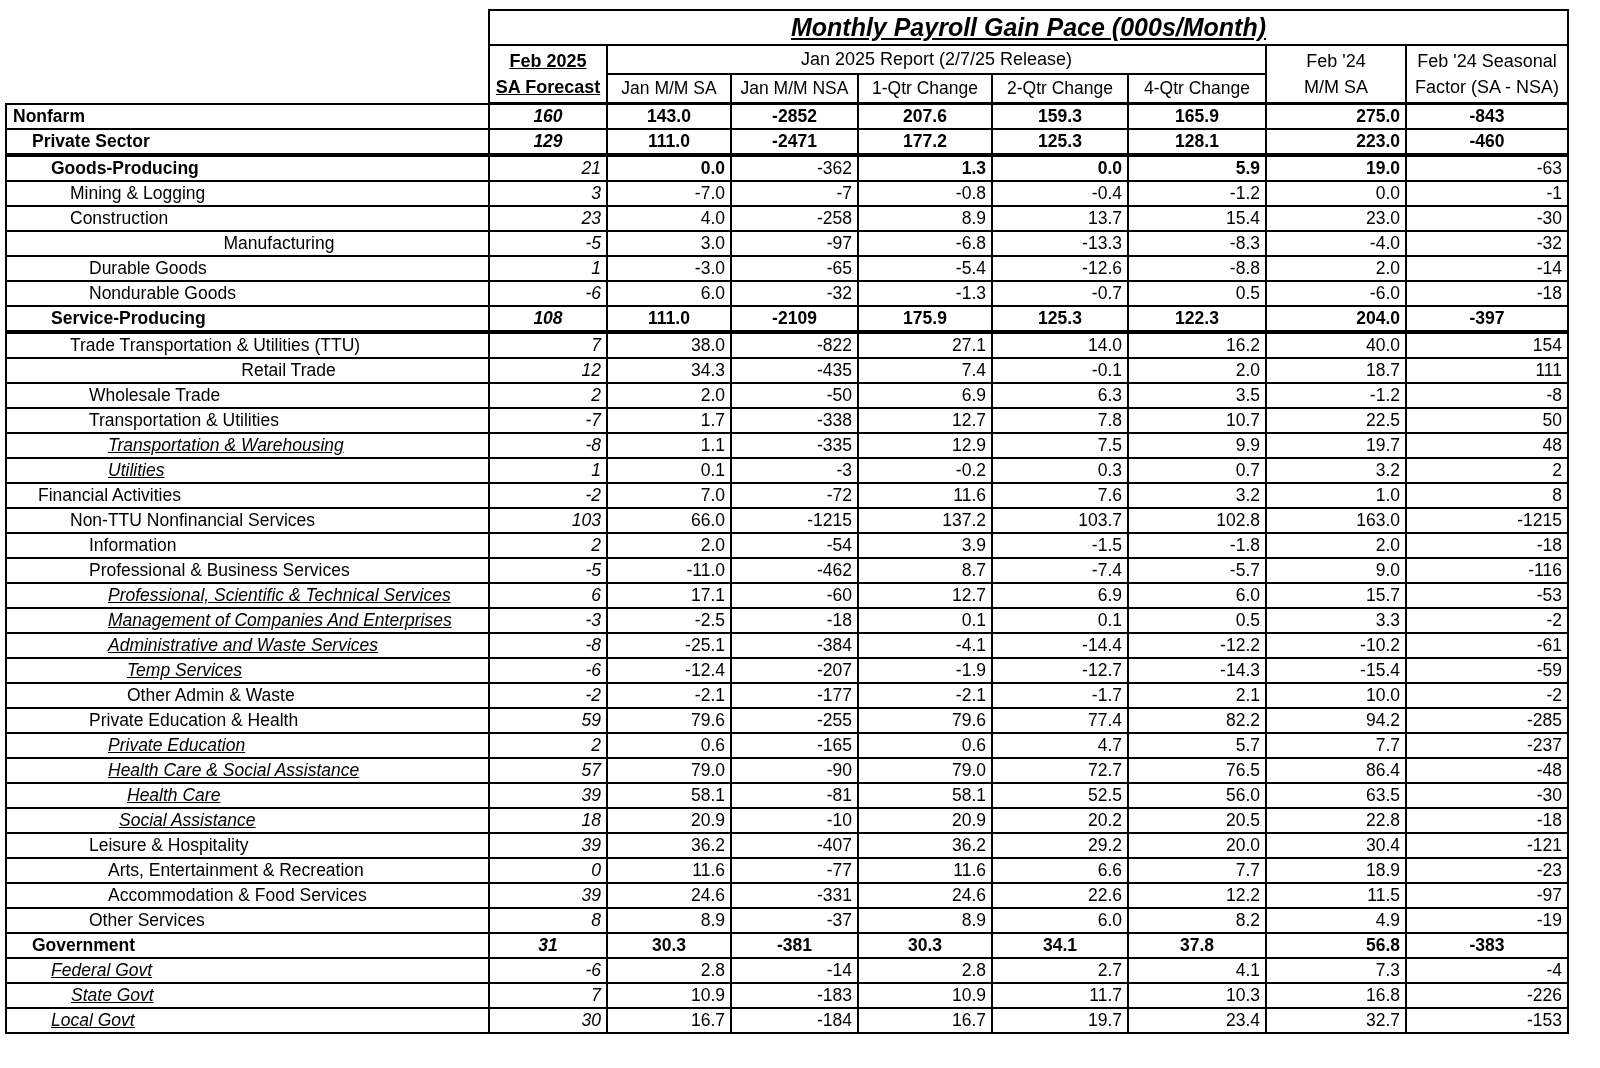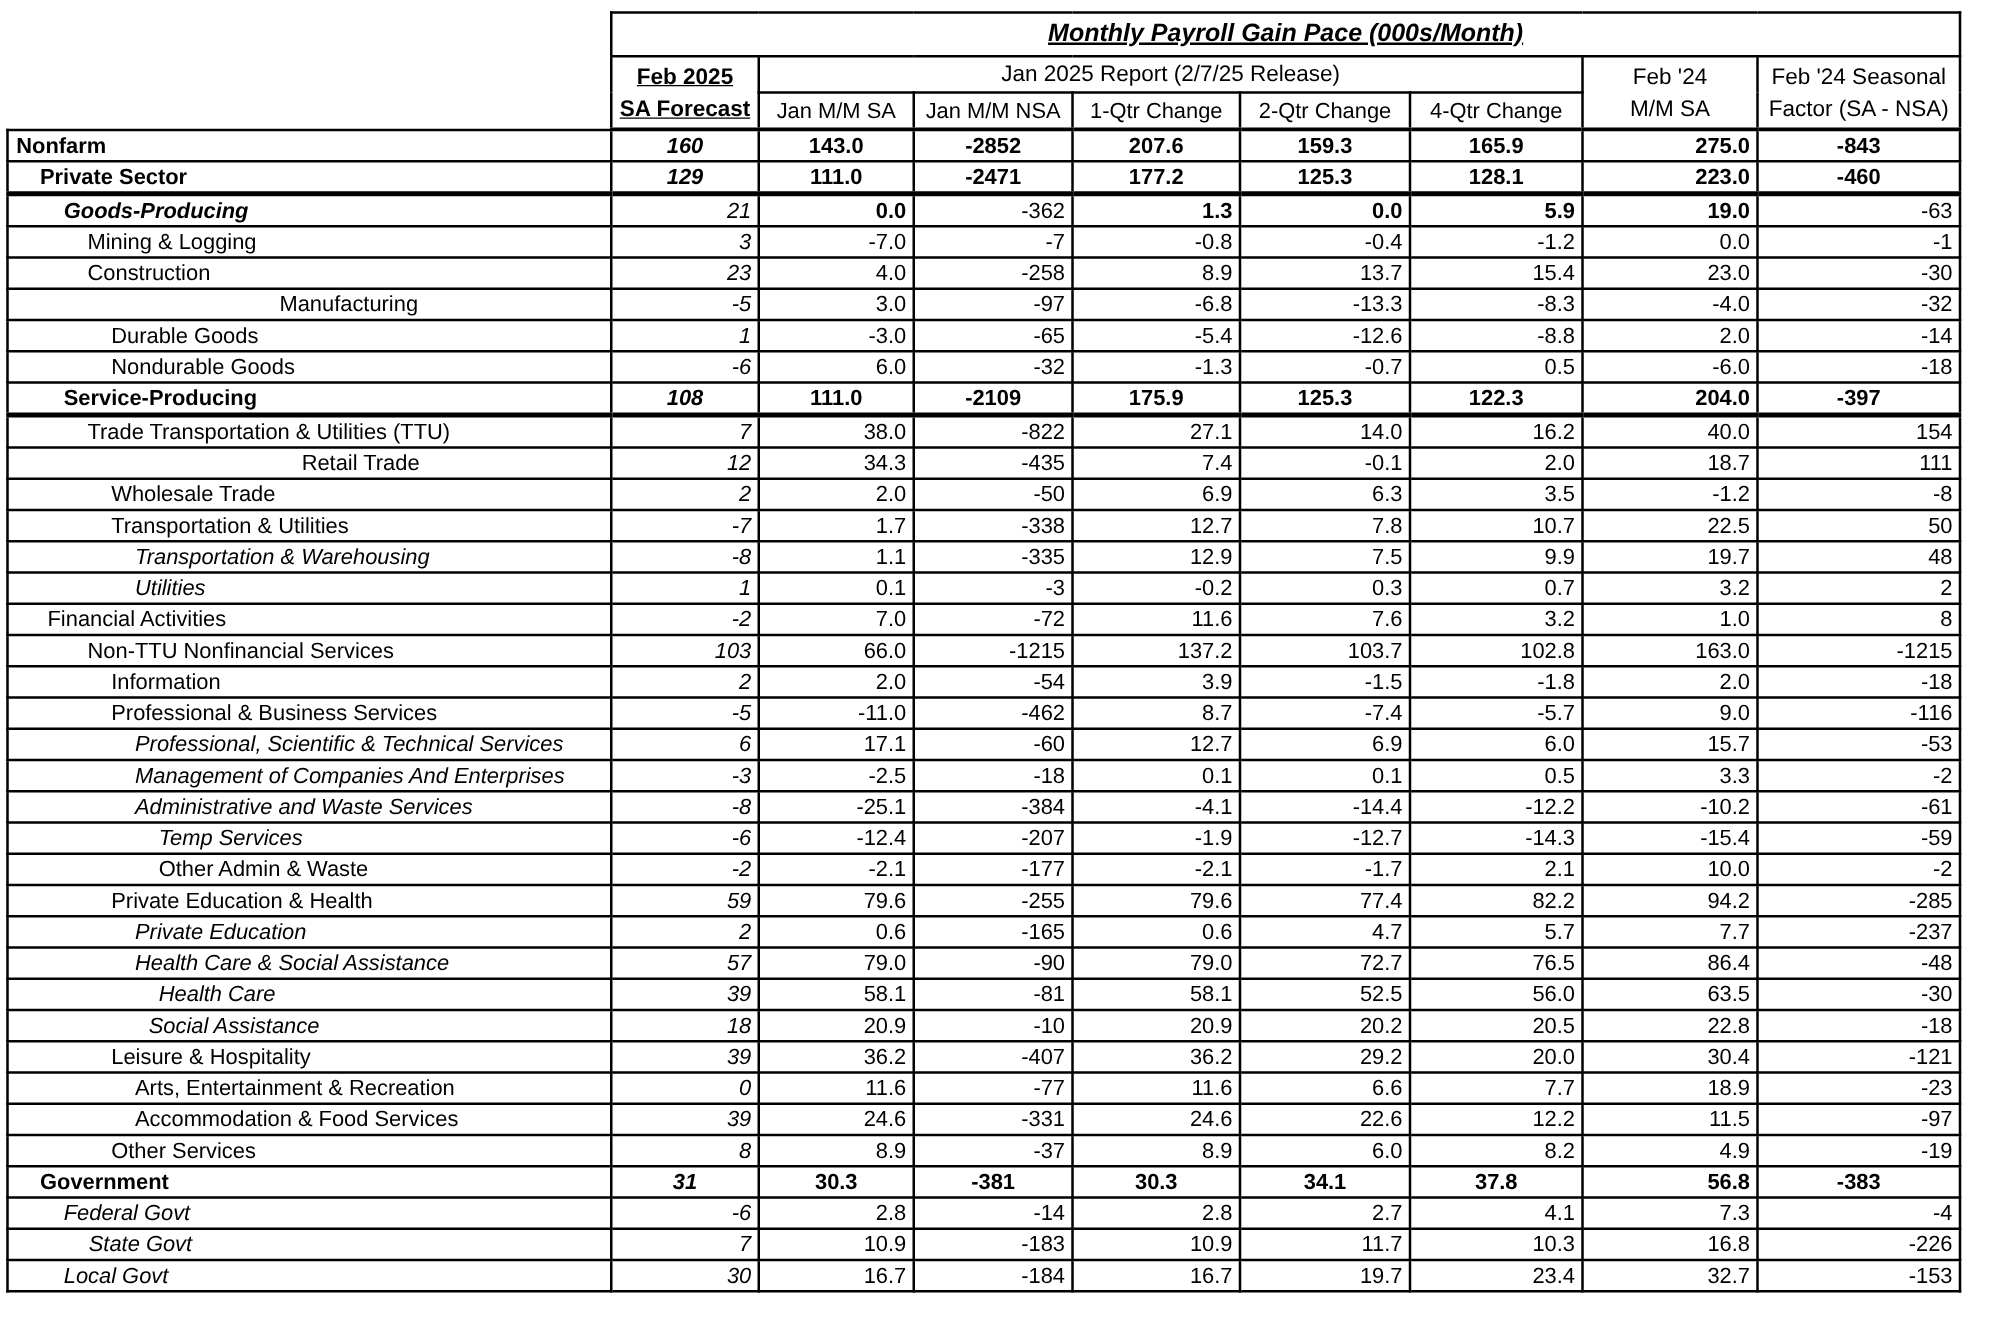--- a/index.html
+++ b/index.html
@@ -19,21 +19,21 @@
     overflow: hidden;
     white-space: nowrap;
     vertical-align: middle;
     padding: 0;
   }
   
   td.blank { border: none; }
   thead td { text-align: center; }
   td.title {
     height: 33px;
-    font-size: 20px;
+    font-size: 25px;
     font-weight: bold;
     font-style: italic;
     text-decoration: underline;
   }
   td.h-col1 {
     font-size: 18px;
     font-weight: bold;
     line-height: 26px;
   }
   td.h-col1 .u { text-decoration: underline; }
@@ -43,23 +43,23 @@
   thead tr.subrow td,
   thead td.span2 { border-bottom-width: 3px; }
   
   tbody td { font-size: 17.5px; height: 23px; }
   tbody td.label { text-align: left; }
   tbody td.num { text-align: right; padding-right: 5px; }
   tbody td.c0 { font-style: italic; margin-top: 38px; }
   tbody tr.major td { font-weight: bold; }
   tbody tr.major td.num { text-align: center; padding-right: 0; }
   tbody tr.major td.c6 { text-align: right; padding-right: 5px; }
-  tbody tr.bold td.label { font-weight: bold; font-style: italic; }
+  tbody tr.bold td.label { font-weight: bold; }
   tbody td.bv { font-weight: bold; }
-  tbody tr.italic td.label { font-style: italic; }
+  tbody tr.italic td.label { font-style: italic; text-decoration: underline; }
   tbody tr.thick td { border-bottom-width: 4px; }
 </style>
 </head>
 <body>
 
 <table class="payroll">
   <colgroup>
     <col style="width:483px">
     <col style="width:118px">
     <col style="width:124px">

